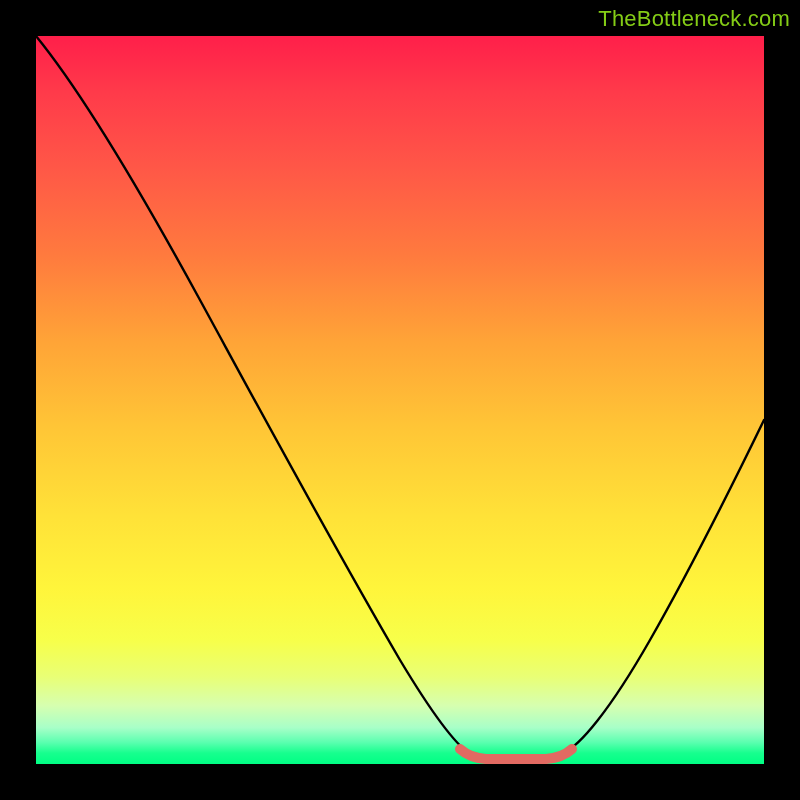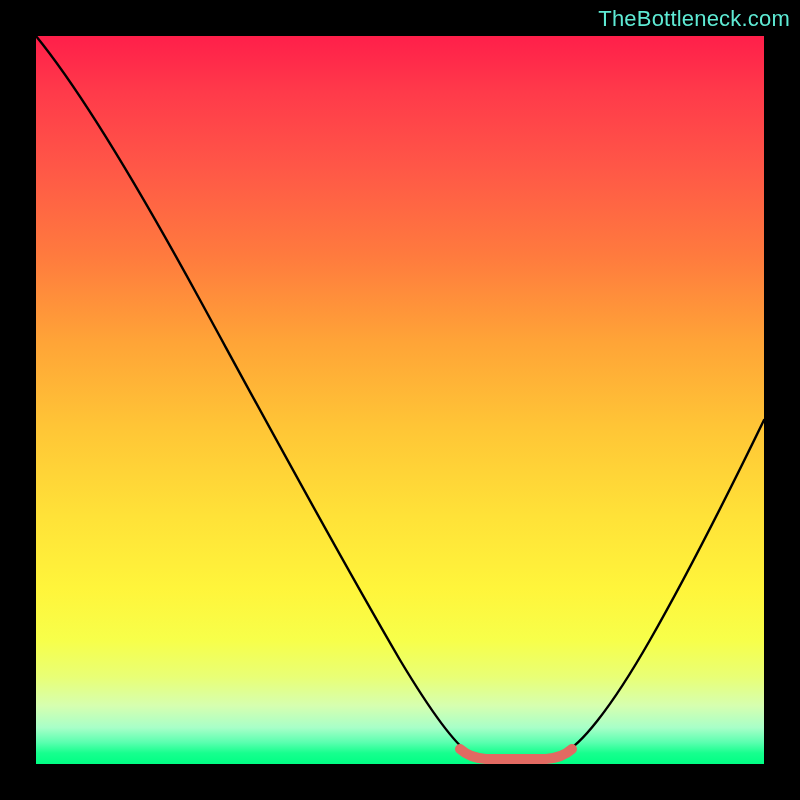--- a/index.html
+++ b/index.html
@@ -41,21 +41,21 @@
       #a8ffc8 95%,
       #5cffb0 97%,
       #17ff8e 98.5%,
       #00ff84 100%
     );
   }
   .watermark {
     position: absolute;
     top: 6px;
     right: 10px;
-    color: #5eead4;
+    color: #84cc16;
     font-size: 22px;
     font-weight: 400;
     letter-spacing: 0.2px;
   }
   svg.curves {
     position: absolute;
     left: 0;
     top: 0;
   }
 </style>

